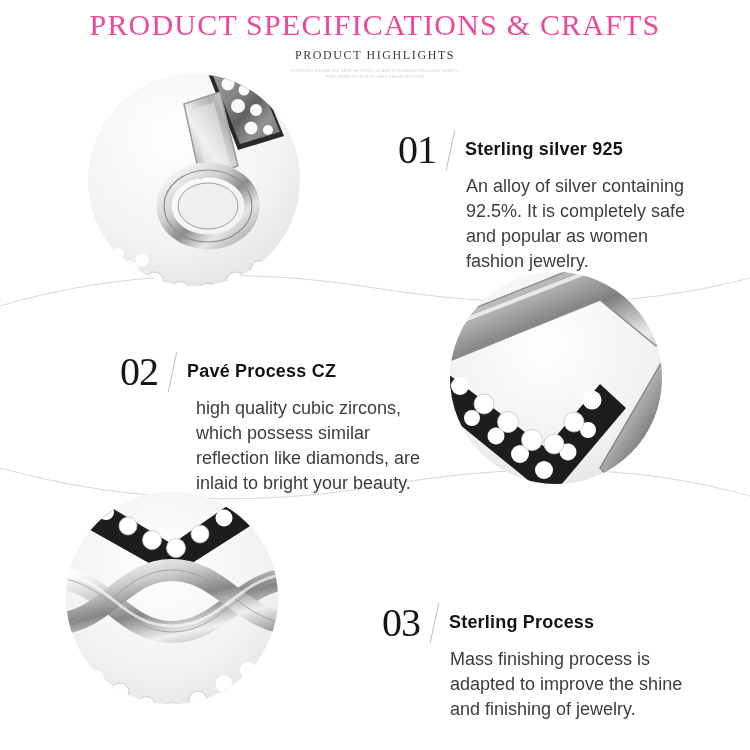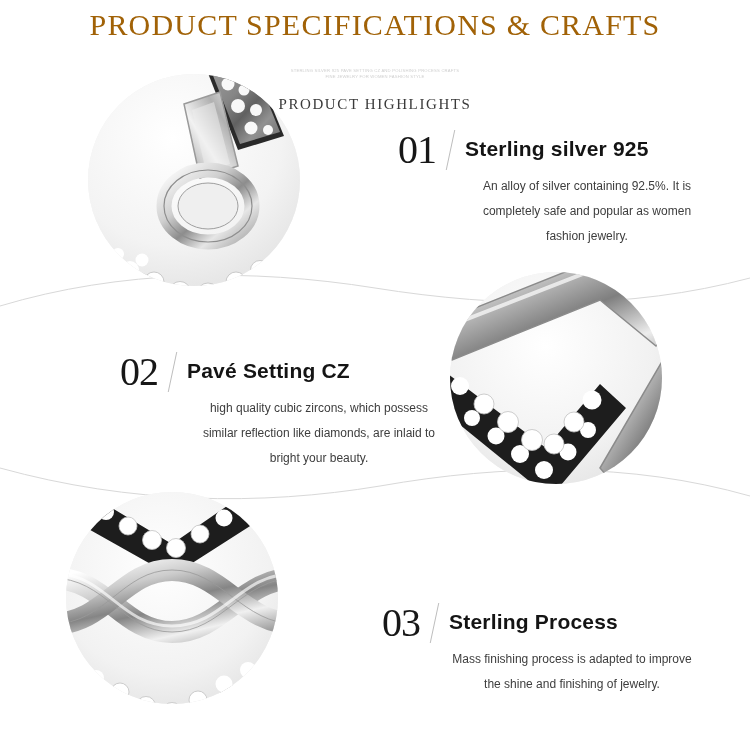--- a/index.html
+++ b/index.html
@@ -24,34 +24,33 @@
   
   .title {
     position: absolute;
     top: 8px;
     left: 0;
     width: 750px;
     text-align: center;
     font-family: "Liberation Serif", serif;
     font-size: 30px;
     letter-spacing: 1.2px;
-    color: #a16207;
+    color: #ec4899;
     font-weight: 400;
   }
   .subtitle {
     position: absolute;
     top: 48px;
     left: 0;
     width: 750px;
     text-align: center;
     font-family: "Liberation Serif", serif;
-    font-size: 15px;
+    font-size: 12px;
     letter-spacing: 1.6px;
     color: #3a3a3a;
-    margin-top: 48px;
   }
   .microtext {
     position: absolute;
     top: 68px;
     left: 0;
     width: 750px;
     text-align: center;
     font-size: 4.2px;
     line-height: 6px;
     letter-spacing: .2px;
@@ -78,21 +77,20 @@
   }
   .photo-1 { left: 88px;  top: 74px;  width: 212px; height: 212px; }
   .photo-2 { left: 450px; top: 272px; width: 212px; height: 212px; }
   .photo-3 { left: 66px;  top: 492px; width: 212px; height: 212px; }
 
   .photo svg { display: block; width: 100%; height: 100%; }
 
   
   .feature {
     position: absolute;
-    text-align: center;
   }
   .feature-1 { left: 398px; top: 130px; width: 300px; }
   .feature-2 { left: 120px; top: 352px; width: 310px; }
   .feature-3 { left: 382px; top: 578px; width: 310px; margin-top: 25px; }
 
   .feat-head {
     display: flex;
     align-items: flex-start;
   }
   .num {
@@ -105,30 +103,30 @@
   }
   .divider {
     width: 1px;
     height: 40px;
     background: #bdbdbd;
     transform: skewX(-12deg);
     margin-right: 14px;
     flex: none;
   }
   .feat-title {
-    font-size: 21px;
+    font-size: 18px;
     font-weight: bold;
     color: #141414;
     line-height: 38px;
     letter-spacing: .2px;
     white-space: nowrap;
   }
   .feat-body {
     margin-top: 4px;
-    font-size: 12px;
+    font-size: 18px;
     line-height: 25px;
     color: #3d3d3d;
   }
   .feature-1 .feat-body { margin-left: 68px; width: 242px; }
   .feature-2 .feat-body { margin-left: 76px; width: 246px; }
   .feature-3 .feat-body { margin-left: 68px; width: 244px; }
 </style>
 </head>
 <body>
 
@@ -270,21 +268,21 @@
           <circle cx="104" cy="172" r="10"></circle>
         <circle cx="124" cy="150" r="10"></circle>
       </g>
     </svg>
   </div>
 
   <div class="feature feature-2">
     <div class="feat-head">
       <div class="num">02</div>
       <div class="divider"></div>
-      <div class="feat-title">Pavé Setting CZ</div>
+      <div class="feat-title">Pavé Process CZ</div>
     </div>
     <div class="feat-body">high quality cubic zircons, which possess similar reflection like diamonds, are inlaid to bright your beauty.</div>
   </div>
 
   <div class="photo photo-3">
     <svg viewBox="0 0 212 212">
       <defs>
         <radialGradient id="bg3" cx="45%" cy="35%" r="85%">
           <stop offset="0%" stop-color="#ffffff"></stop>
           <stop offset="60%" stop-color="#f2f2f2"></stop>

